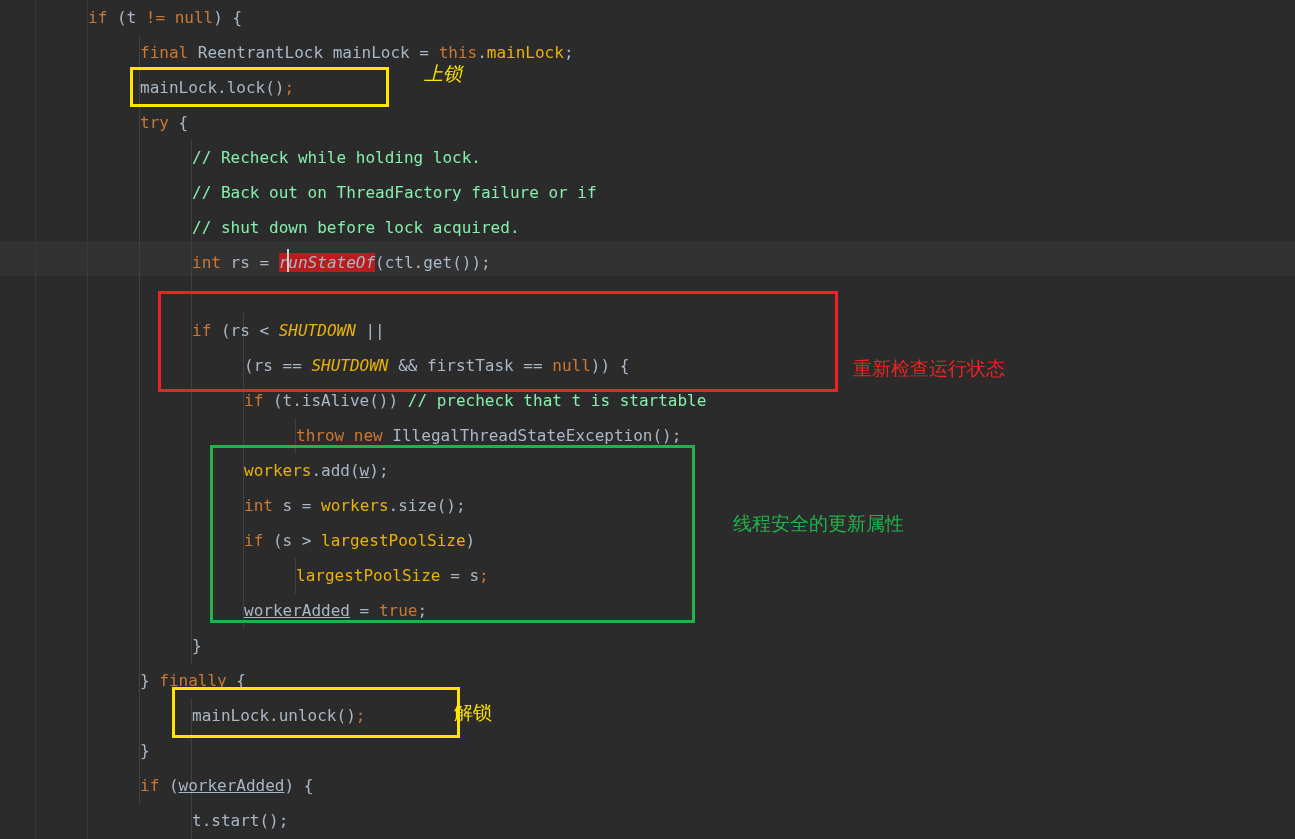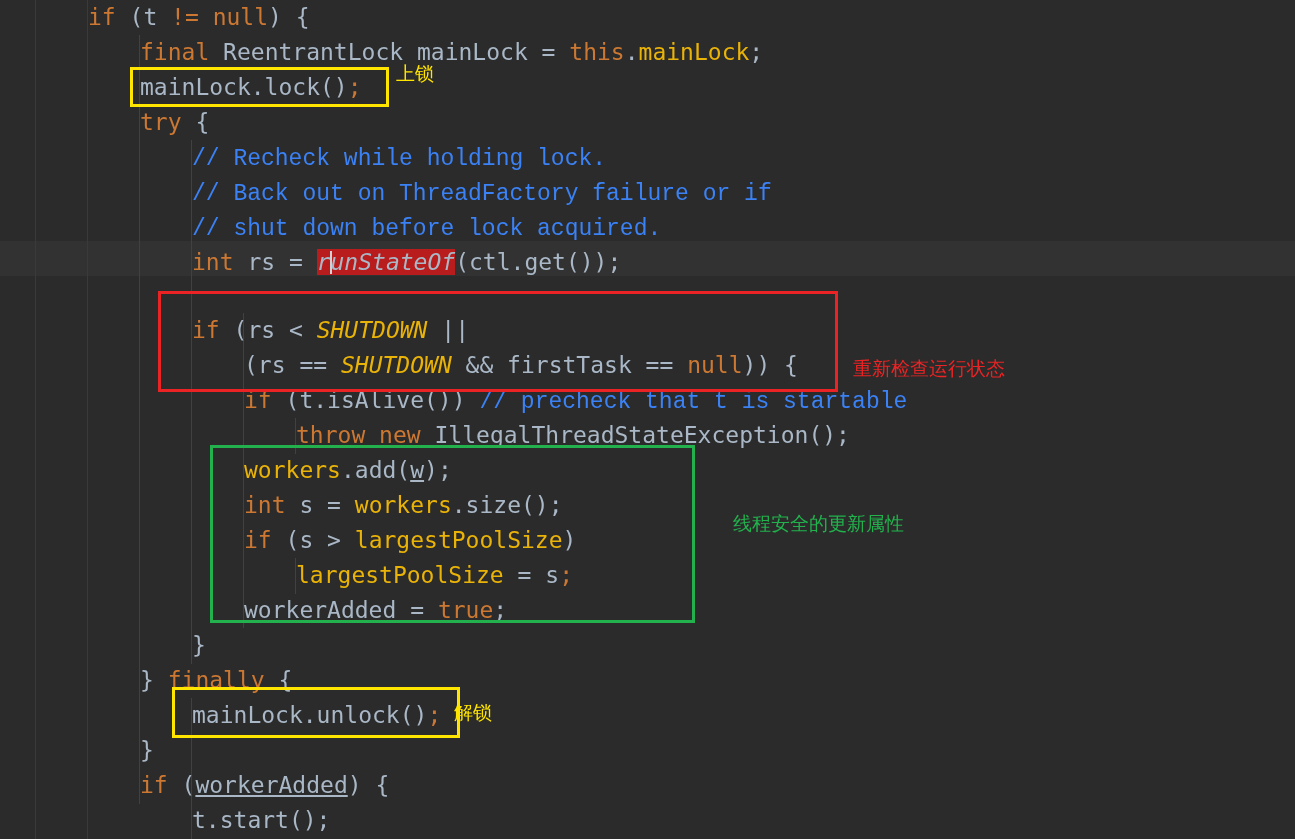--- a/index.html
+++ b/index.html
@@ -26,30 +26,30 @@
 
   
   .caret-line {
     position:absolute; left:0; right:0; height:35px; background:#323232;
   }
 
   
   .code {
     position:absolute; left:0; top:0; right:0; bottom:0;
     font-family:"DejaVu Sans Mono", monospace;
-    font-size:23px;
+    font-size:16px;
     line-height:35px;
     white-space:pre;
     color:#a9b7c6;
   }
   .line { position:absolute; left:0; height:35px; white-space:pre; }
 
   .kw      { color:#cc7832; }
   .plain   { color:#a9b7c6; }
-  .cmt     { color:#3b82f6;font-family:Liberation Mono, monospace; }
+  .cmt     { color:#86efac; }
   .field   { color:#eab308; }
   .constf  { color:#eab308; font-style:italic; }
   .staticm { color:#a9b7c6; font-style:italic; }
   .und     { text-decoration:underline; text-decoration-color:#a9b7c6; }
   .ident-hl{ background:#b91c1c; }
 
   
   .caret {
     display:inline-block; width:2px; height:23px; background:#cfd2d4;
     vertical-align:-4px; margin:0 -1px;
@@ -93,19 +93,19 @@
   <div class="code" id="code-layer"><div class="line" style="left: 88px; top: 0px;"><span class="kw">if</span><span class="plain"> (t </span><span class="kw">!=</span><span class="plain"> </span><span class="kw">null</span><span class="plain">) {</span></div><div class="line" style="left: 140px; top: 35px;"><span class="kw">final</span><span class="plain"> ReentrantLock mainLock </span><span class="plain">=</span><span class="plain"> </span><span class="kw">this</span><span class="plain">.</span><span class="field">mainLock</span><span class="plain">;</span></div><div class="line" style="left: 140px; top: 70px;"><span class="plain">mainLock.lock</span><span class="plain">()</span><span class="kw">;</span></div><div class="line" style="left: 140px; top: 105px;"><span class="kw">try</span><span class="plain"> {</span></div><div class="line" style="left: 192px; top: 140px;"><span class="cmt">// Recheck while holding lock.</span></div><div class="line" style="left: 192px; top: 175px;"><span class="cmt">// Back out on ThreadFactory failure or if</span></div><div class="line" style="left: 192px; top: 210px;"><span class="cmt">// shut down before lock acquired.</span></div><div class="line" style="left: 192px; top: 245px;"><span class="kw">int</span><span class="plain"> rs </span><span class="plain">=</span><span class="plain"> </span><span class="staticm ident-hl"><span>r</span><span class="caret"></span><span>unStateOf</span></span><span class="plain">(ctl.get());</span></div><div class="line" style="left: 192px; top: 280px;"></div><div class="line" style="left: 192px; top: 313px;"><span class="kw">if</span><span class="plain"> (rs </span><span class="plain">&lt;</span><span class="plain"> </span><span class="constf">SHUTDOWN</span><span class="plain"> ||</span></div><div class="line" style="left: 244px; top: 348px;"><span class="plain">(rs </span><span class="plain">==</span><span class="plain"> </span><span class="constf">SHUTDOWN</span><span class="plain"> &amp;&amp; firstTask </span><span class="plain">==</span><span class="plain"> </span><span class="kw">null</span><span class="plain">)) {</span></div><div class="line" style="left: 244px; top: 383px;"><span class="kw">if</span><span class="plain"> (t.isAlive()) </span><span class="cmt">// precheck that t is startable</span></div><div class="line" style="left: 296px; top: 418px;"><span class="kw">throw</span><span class="plain"> </span><span class="kw">new</span><span class="plain"> IllegalThreadStateException();</span></div><div class="line" style="left: 244px; top: 453px;"><span class="field">workers</span><span class="plain">.add(</span><span class="plain und">w</span><span class="plain">);</span></div><div class="line" style="left: 244px; top: 488px;"><span class="kw">int</span><span class="plain"> s </span><span class="plain">=</span><span class="plain"> </span><span class="field">workers</span><span class="plain">.size();</span></div><div class="line" style="left: 244px; top: 523px;"><span class="kw">if</span><span class="plain"> (s </span><span class="plain">&gt;</span><span class="plain"> </span><span class="field">largestPoolSize</span><span class="plain">)</span></div><div class="line" style="left: 296px; top: 558px;"><span class="field">largestPoolSize</span><span class="plain"> </span><span class="plain">=</span><span class="plain"> s</span><span class="kw">;</span></div><div class="line" style="left: 244px; top: 593px;"><span class="plain und">workerAdded</span><span class="plain"> </span><span class="plain">=</span><span class="plain"> </span><span class="kw">true</span><span class="plain">;</span></div><div class="line" style="left: 192px; top: 628px;"><span class="plain">}</span></div><div class="line" style="left: 140px; top: 663px;"><span class="plain">}</span><span class="plain"> </span><span class="kw">finally</span><span class="plain"> {</span></div><div class="line" style="left: 192px; top: 698px;"><span class="plain">mainLock.unlock</span><span class="plain">()</span><span class="kw">;</span></div><div class="line" style="left: 140px; top: 733px;"><span class="plain">}</span></div><div class="line" style="left: 140px; top: 768px;"><span class="kw">if</span><span class="plain"> (</span><span class="plain und">workerAdded</span><span class="plain">) {</span></div><div class="line" style="left: 192px; top: 803px;"><span class="plain">t.start();</span></div></div>
 
   <div id="anno-boxes">
       <div class="anno-box" style="left: 130px; top: 67px; width: 259px; height: 40px; border-width: 3px; border-color: rgb(255, 229, 0);"></div>
       <div class="anno-box" style="left: 158px; top: 291px; width: 680px; height: 101px; border-width: 3px; border-color: rgb(236, 35, 36);"></div>
       <div class="anno-box" style="left: 210px; top: 445px; width: 485px; height: 178px; border-width: 3px; border-color: rgb(34, 177, 76);"></div>
       <div class="anno-box" style="left: 172px; top: 687px; width: 288px; height: 51px; border-width: 3px; border-color: rgb(255, 229, 0);"></div>
     </div>
 
   <div id="anno-labels">
-      <div class="anno-label" style="left: 396px; top: 61px; color: rgb(255, 229, 0);">上锁</div>
+      <div class="anno-label" style="left: 424px; top: 61px; color: rgb(255, 229, 0); font-style: italic;">上锁</div>
       <div class="anno-label" style="left: 853px; top: 356px; color: rgb(236, 35, 36);">重新检查运行状态</div>
       <div class="anno-label" style="left: 733px; top: 511px; color: rgb(34, 177, 76);">线程安全的更新属性</div>
       <div class="anno-label" style="left: 454px; top: 700px; color: rgb(255, 229, 0);">解锁</div>
     </div>
 
 </div>
 
 </body></html>

